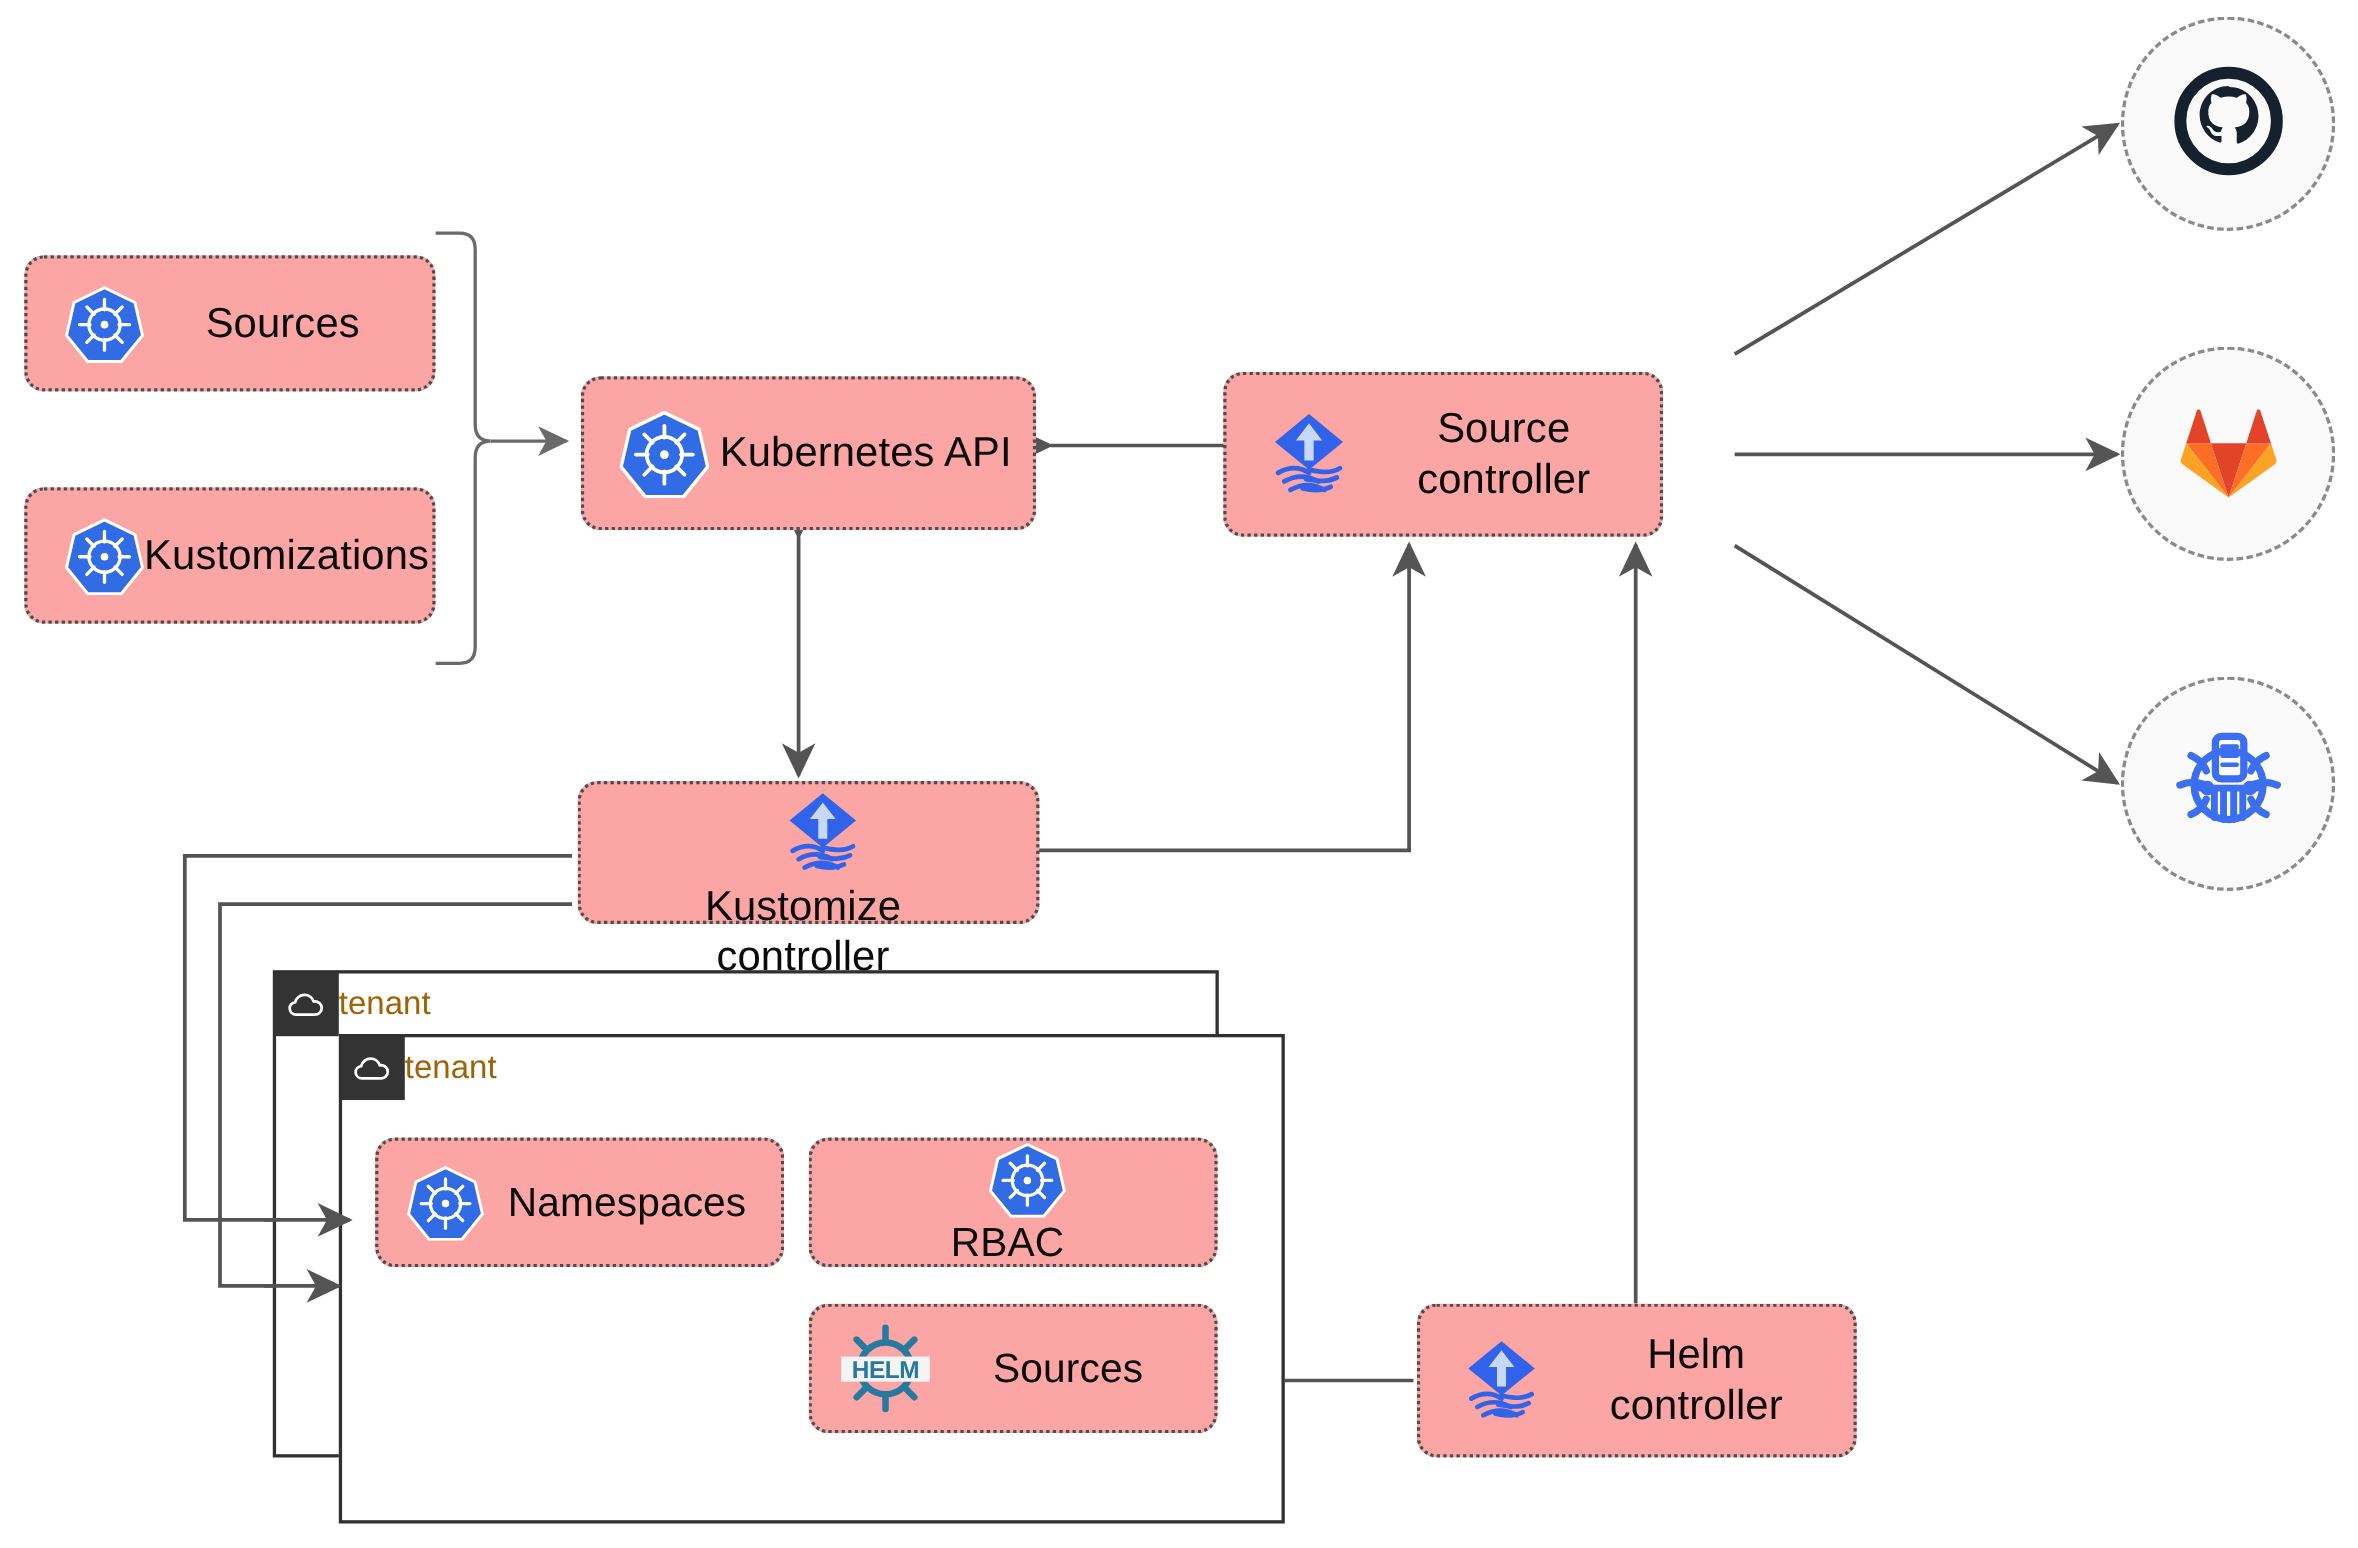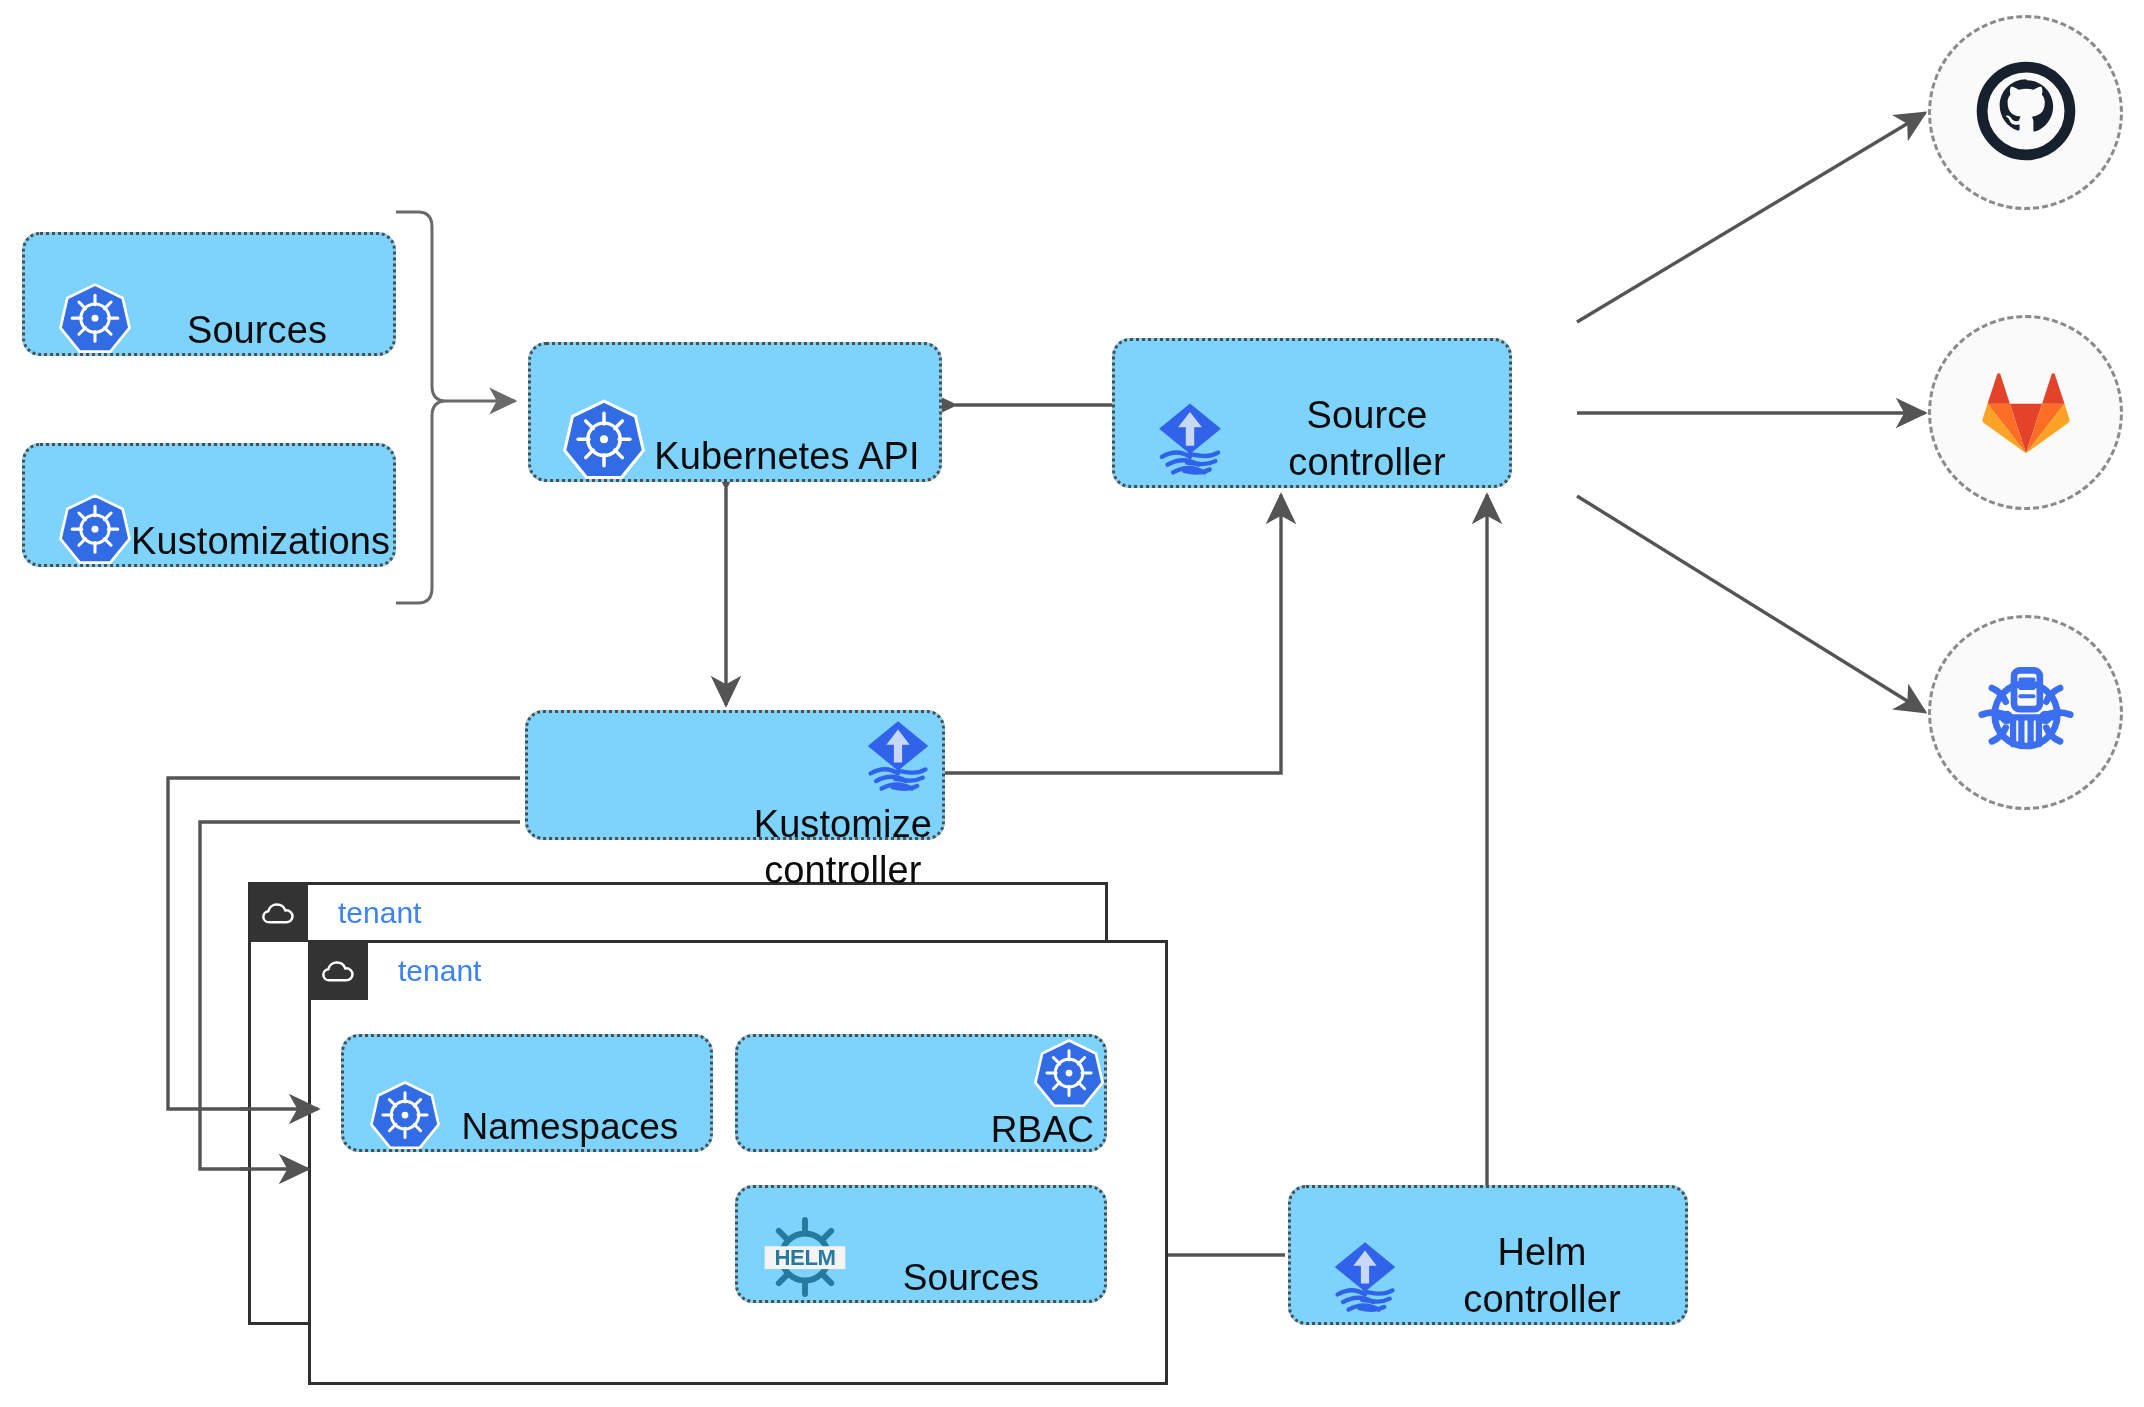--- a/index.html
+++ b/index.html
@@ -5,24 +5,24 @@
   html,body{margin:0;padding:0;background:#ffffff;}
   body{
     font-family:"Liberation Sans", sans-serif;
     width:2144px;height:1407px;overflow:hidden;position:relative;
   }
   #stage{position:absolute;left:0;top:0;width:2144px;height:1407px;}
 
   
   .node{
     position:absolute;
-    background:#7dd3fc;
+    background:#fca5a5;
     border:3px dotted #4d4d4d;
     border-radius:18px;
-    display:flex;align-items:flex-end;
+    display:flex;align-items:center;
     box-sizing:border-box;
     z-index:6;
   }
   .node .ico{flex:0 0 auto;display:flex;align-items:center;justify-content:center;}
   .node .lbl{
     flex:1 1 auto;text-align:center;color:#0b0b0b;
     font-size:38px;line-height:1.22;letter-spacing:.1px;
     padding-right:10px;white-space:pre-line;
   }
   .node.small .lbl{font-size:37px;}
@@ -40,21 +40,21 @@
     box-sizing:border-box;
   }
   .tenant-hdr{
     position:absolute;left:-1px;top:-1px;display:flex;align-items:center;
   }
   .tenant-badge{
     width:58px;height:58px;background:#333333;
     display:flex;align-items:center;justify-content:center;
   }
   .tenant-name{
-    font-size:30px;color:#3b82f6;margin-left:30px;white-space:nowrap;
+    font-size:30px;color:#a16207;white-space:nowrap;
   }
 
   
   #wires{position:absolute;left:0;top:0;width:2144px;height:1407px;z-index:3;}
   #wires-top{position:absolute;left:0;top:0;width:2144px;height:1407px;z-index:9;pointer-events:none;}
   .ln{fill:none;stroke:#545454;stroke-width:3.4;}
   .ln-thin{fill:none;stroke:#6a6a6a;stroke-width:3;}
 </style>
 </head>
 <body>

